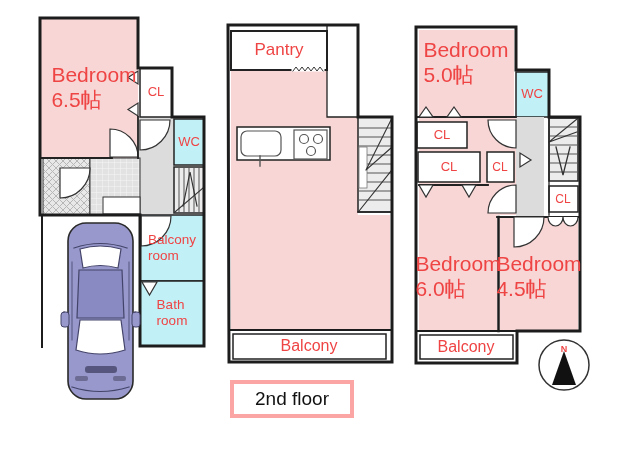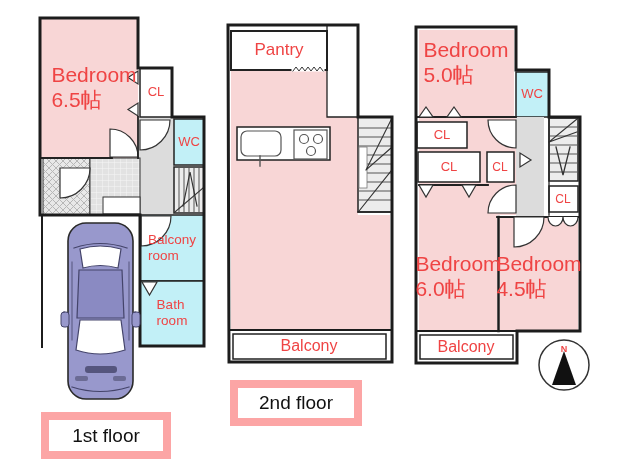--- a/index.html
+++ b/index.html
@@ -8,21 +8,21 @@
   #plan svg{position:absolute;left:0;top:0;}
   .lbl{position:absolute;transform:translate(-50%,-50%);
        white-space:pre-line;line-height:1.18;color:#ef4444;}
   .room{font-size:21px;}
   .small{font-size:13px;}
   .tiny{font-size:12px;}
   .mid{font-size:13.5px;}
   .big{font-size:27px;}
   .pantry{font-size:17px;}
   .balcony{font-size:16px;}
-  .floorbox{position:absolute;background:#fff;border:8px solid #fca5a5;
+  .floorbox{position:absolute;background:#fff;border:4px solid #fca5a5;
             display:flex;align-items:center;justify-content:center;font-size:19px;}
   .north{font-size:9px;font-weight:bold;}
 </style>
 </head>
 <body>
 
 <div id="plan">
 
 <svg width="620" height="466" viewBox="0 0 620 466">
   <defs>
@@ -163,23 +163,20 @@
 </svg>
 
   <div class="lbl room" style="left:94px;top:88px;">Bedroom
 6.5帖</div>
   <div class="lbl small" style="left:156px;top:92px;">CL</div>
   <div class="lbl small" style="left:189px;top:142px;">WC</div>
   <div class="lbl mid" style="left:172px;top:248px;">Balcony
 room</div>
   <div class="lbl mid" style="left:172px;top:313px;">Bath
 room</div>
-  <div class="floorbox" style="left:41px;top:412px;width:114px;height:31px;">
-    <span>1st floor</span>
-  </div>
 
   <div class="lbl pantry" style="left:279px;top:50px;">Pantry</div>
   <div class="lbl balcony" style="left:309px;top:346px;">Balcony</div>
   <div class="floorbox" style="left:230px;top:380px;width:116px;height:30px;">
     <span>2nd floor</span>
   </div>
 
   <div class="lbl room" style="left:466px;top:63px;">Bedroom
 5.0帖</div>
   <div class="lbl small" style="left:532px;top:94px;">WC</div>

